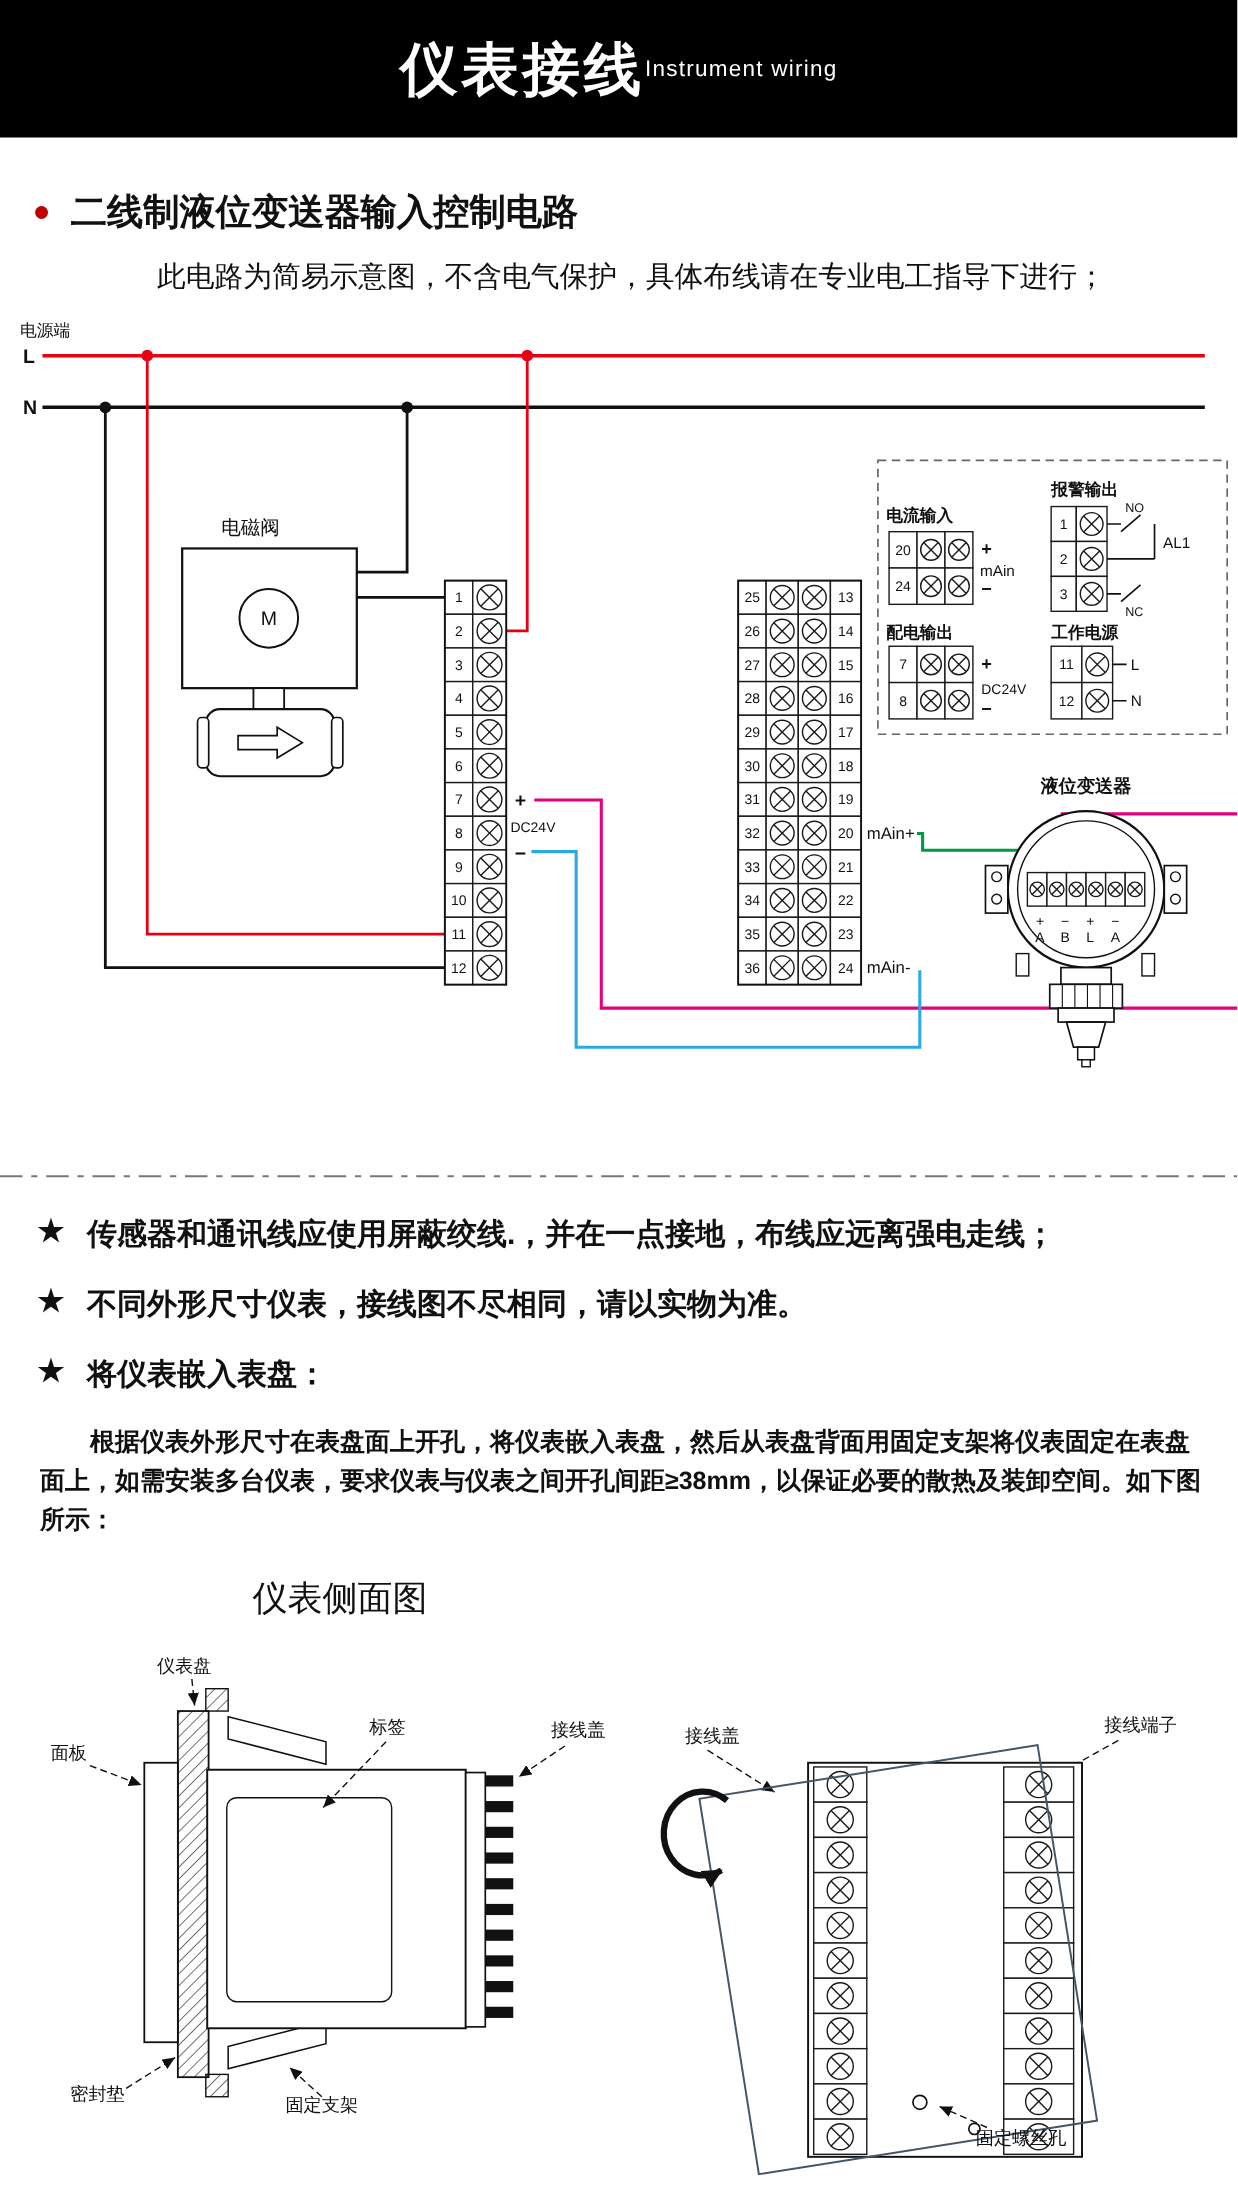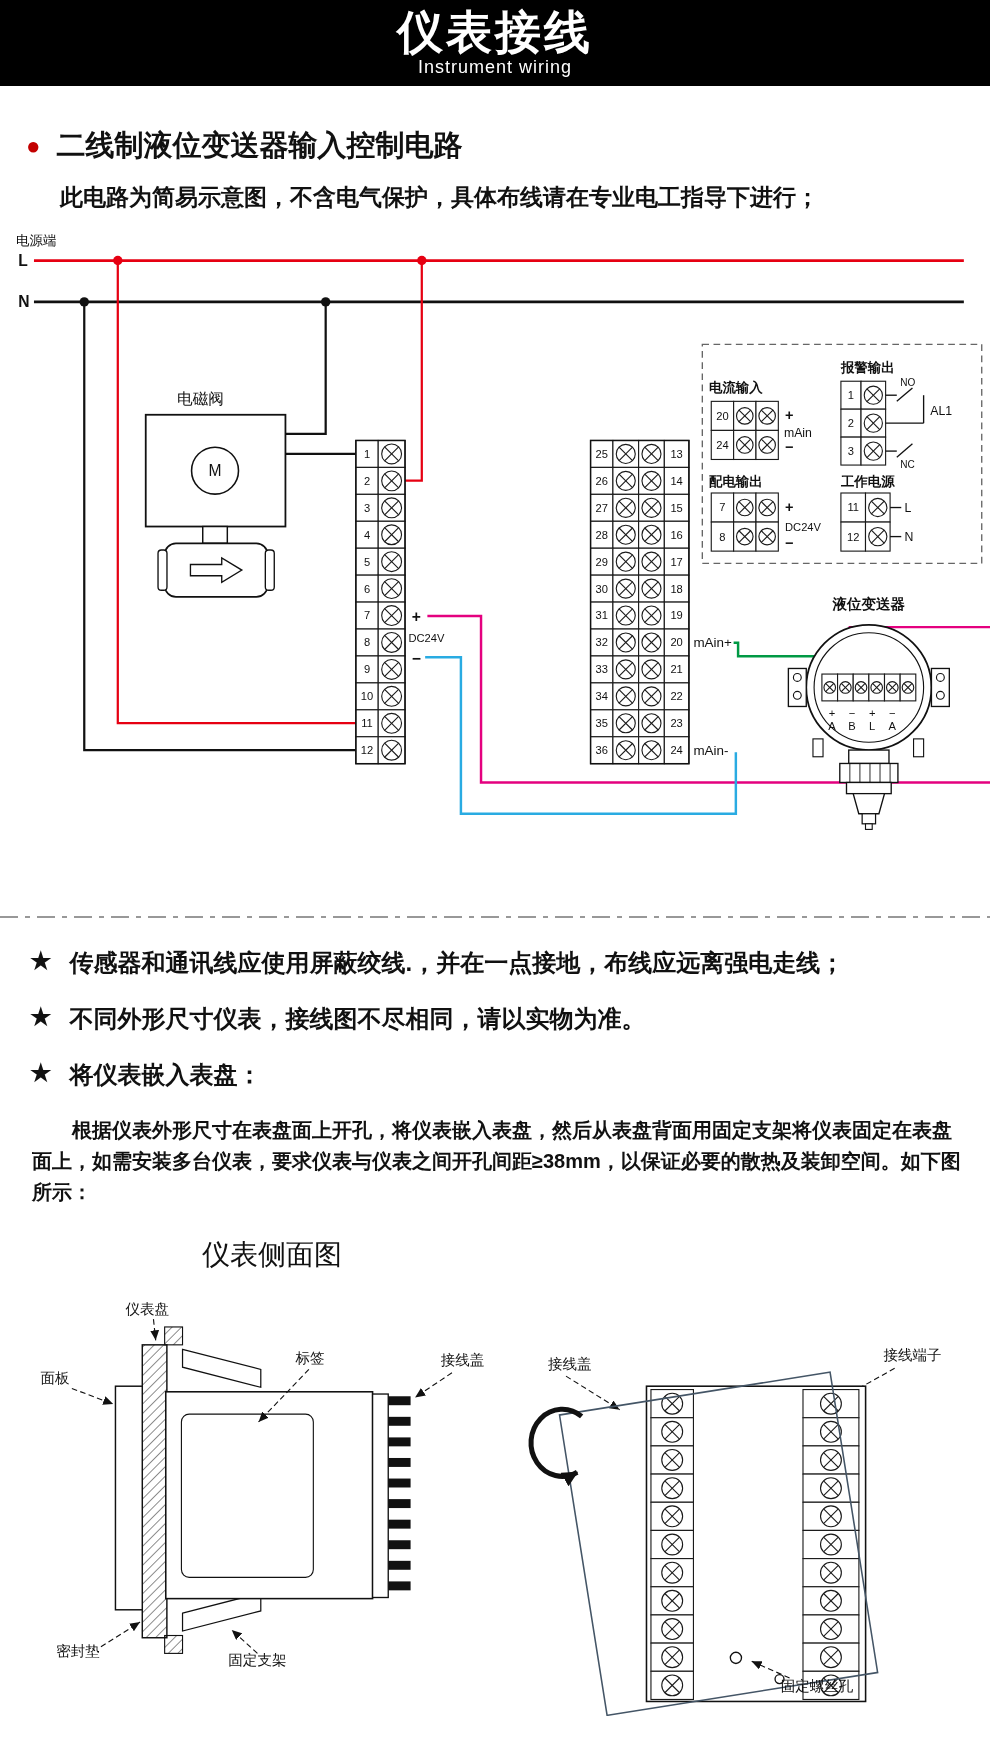--- a/index.html
+++ b/index.html
@@ -1,23 +1,23 @@
 <!DOCTYPE html>
 <html><head>
 <meta charset="utf-8">
 <style>
   html,body{margin:0;padding:0;background:#fff;}
   body{width:990px;min-height:1757px;font-family:"Liberation Sans",sans-serif;color:#111;}
-  .header{background:#000;height:86px;display:flex;flex-direction:column;align-items:center;justify-content:center;color:#fff;}
+  .header{background:#000;height:110px;display:flex;flex-direction:row;align-items:center;justify-content:center;color:#fff;}
   .header .title{font-size:46px;font-weight:bold;letter-spacing:3px;line-height:1.05;}
   .header .subtitle{font-size:18px;margin-top:0;letter-spacing:1px;}
   .section-head{display:flex;align-items:center;margin:40px 0 0 26px;}
   .bullet{color:#c30000;font-size:24px;margin-right:16px;line-height:1;}
   .heading{font-size:29px;font-weight:bold;}
-  .caution{margin:16px 40px 12px 60px;font-size:23px;font-weight:bold;}
+  .caution{margin:16px 40px 12px 60px;font-size:23px;font-weight:normal;text-align:center;}
   svg{display:block;}
   svg text{font-family:"Liberation Sans",sans-serif;fill:#111;}
   .circuit-wrap{margin-top:14px;}
   .divider{margin:2px 0 0 0;}
   .notes{margin:26px 14px 0 30px;}
   .star-line{font-size:24px;font-weight:bold;margin:24px 0;display:flex;}
   .star{margin-right:18px;}
   .para{font-size:20px;font-weight:bold;line-height:1.55;text-indent:2em;margin:14px 10px 0 2px;}
   .side-title{font-family:"Liberation Serif",serif;font-size:28px;font-weight:normal;margin:28px 0 6px 202px;}
 </style>

